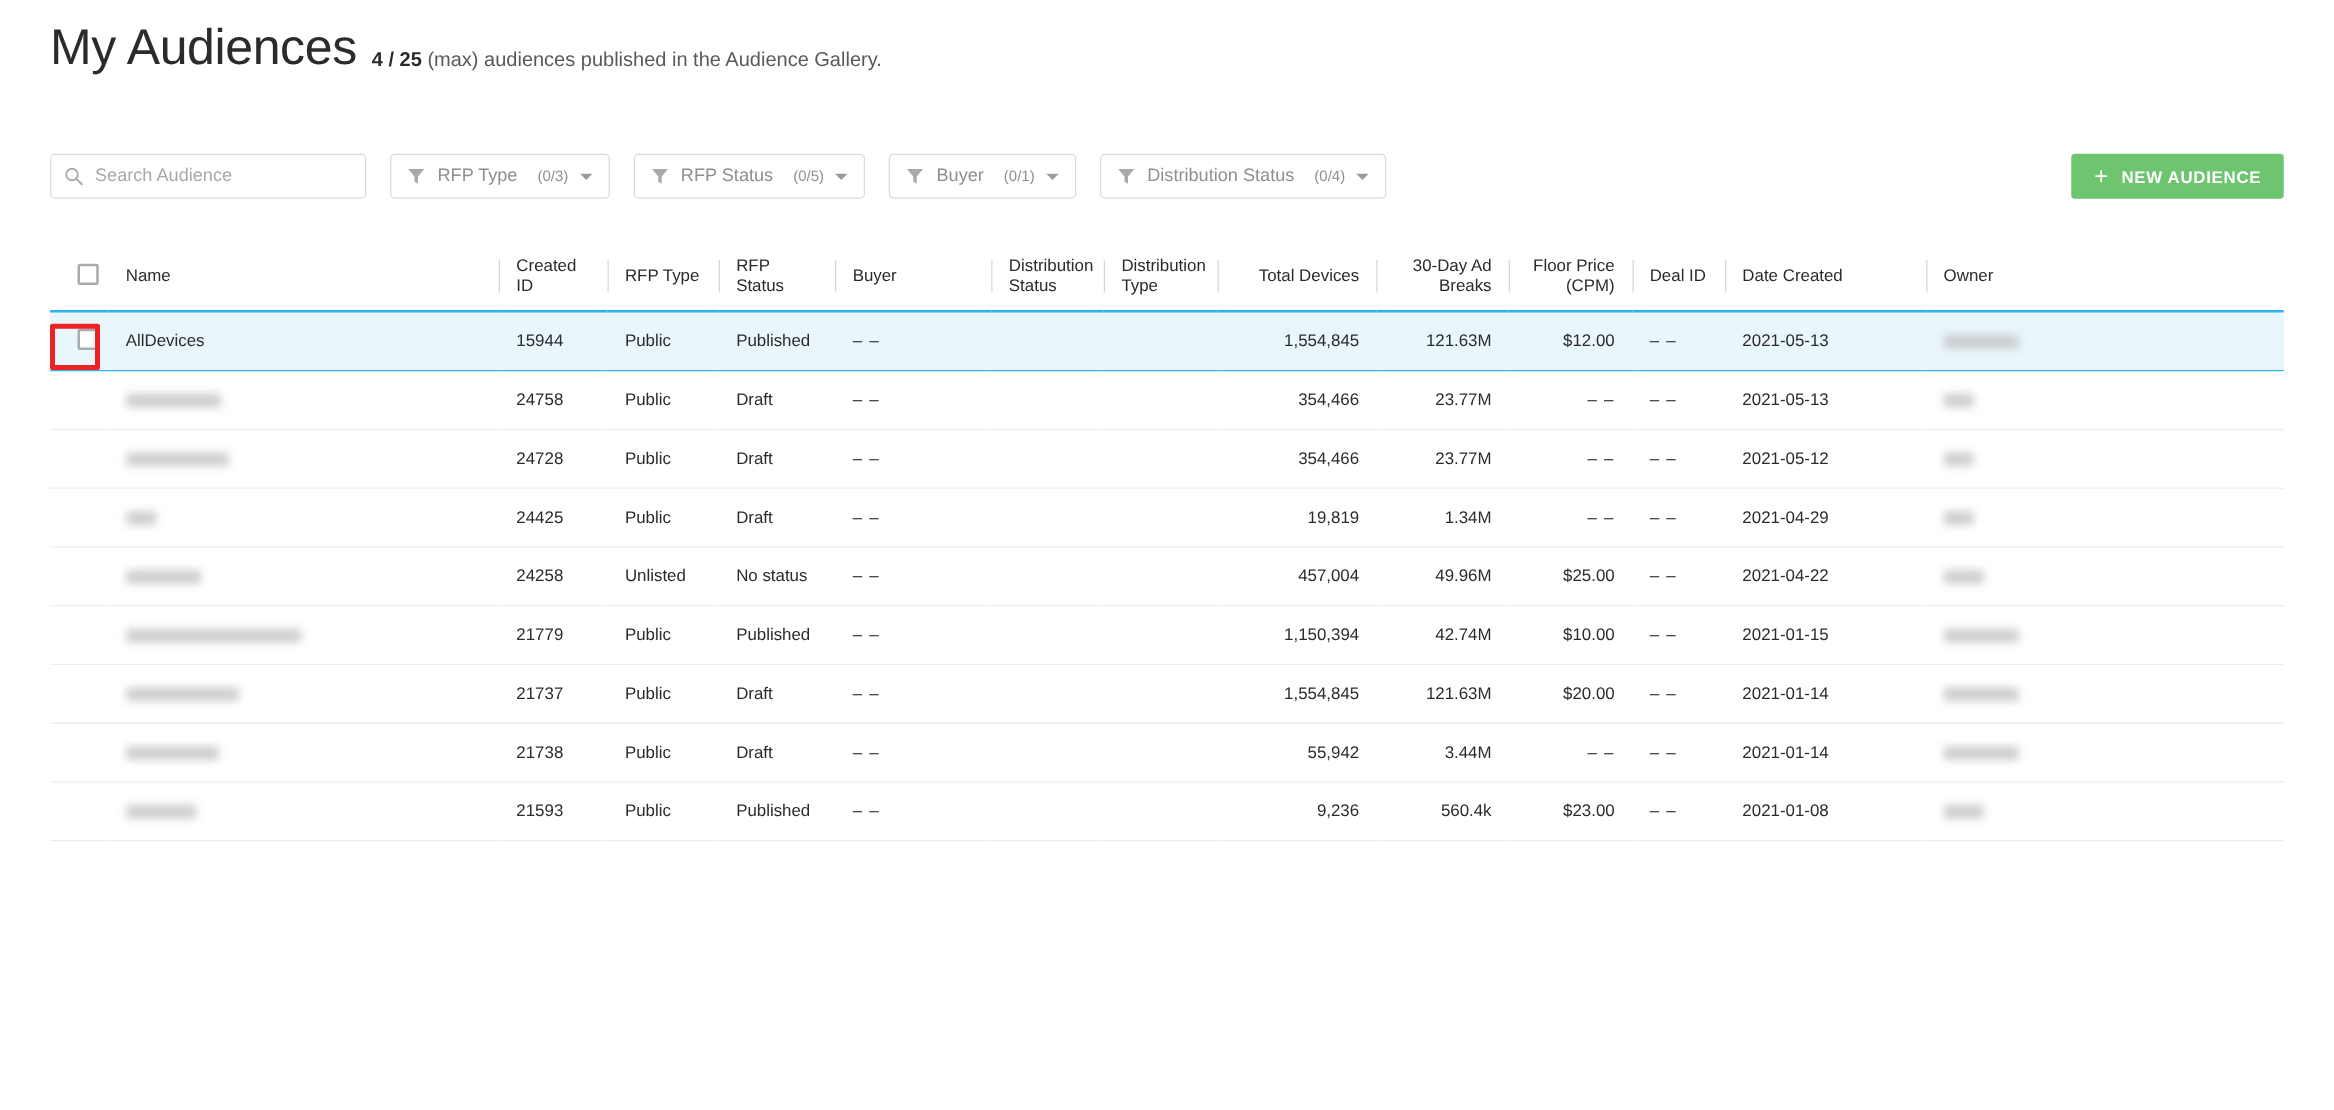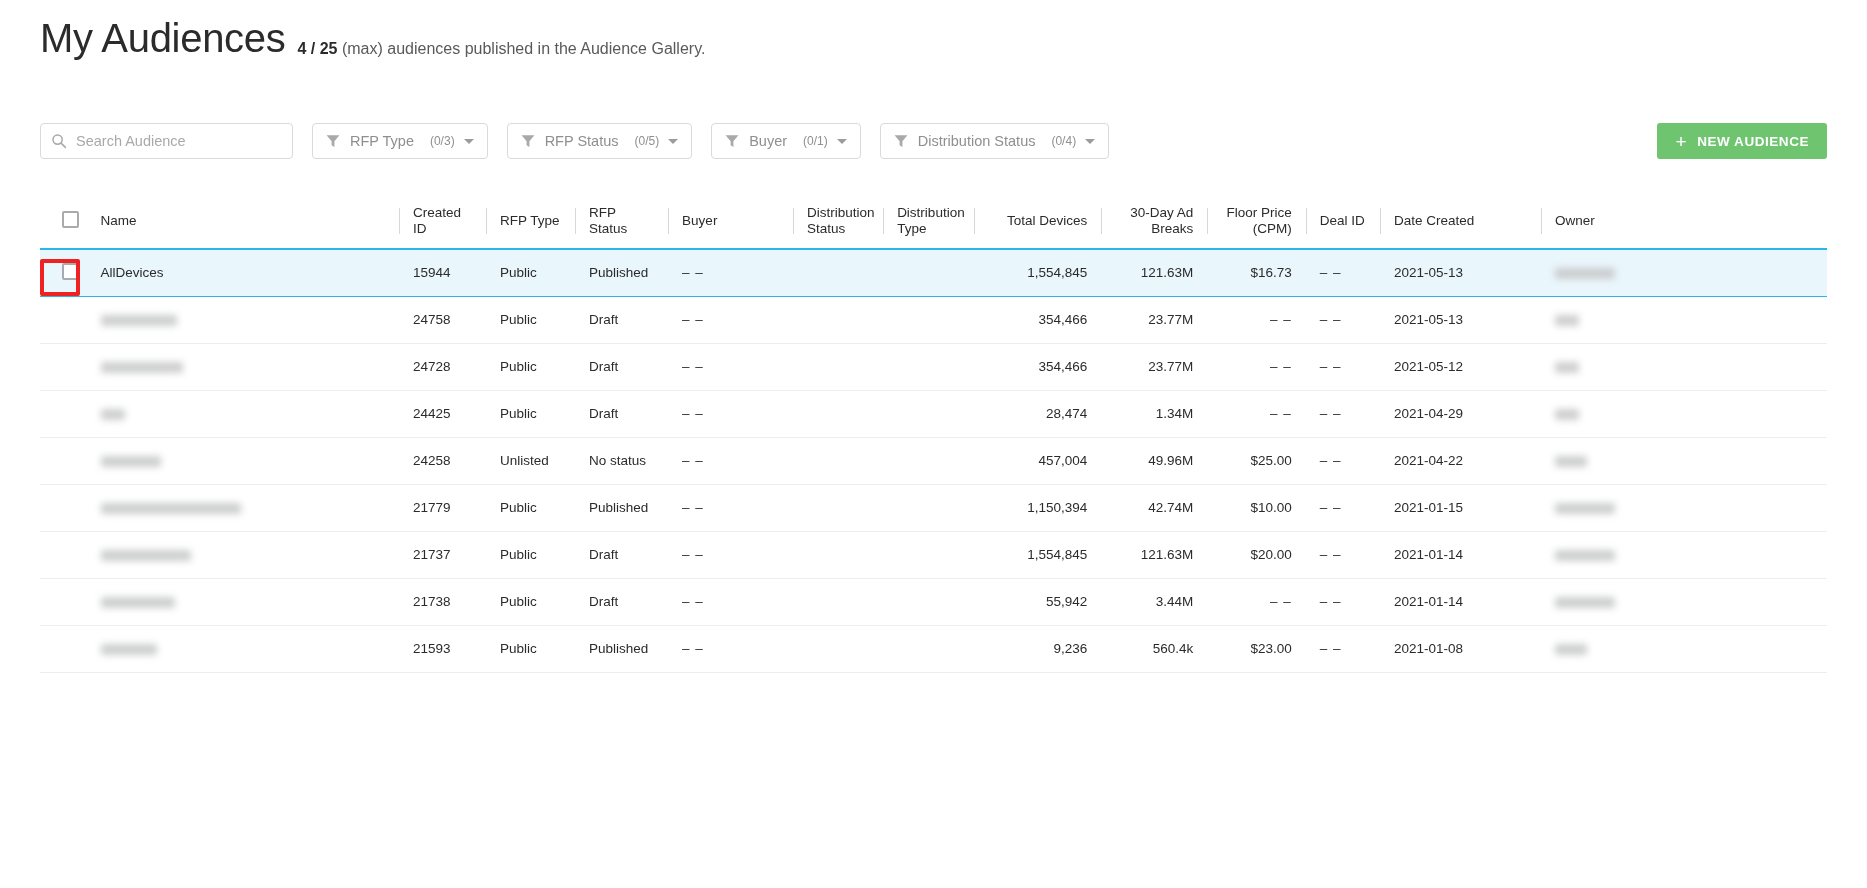--- a/index.html
+++ b/index.html
@@ -225,21 +225,21 @@
             <td class="cb-cell"><span class="cbox"></span></td>
             <td class="al-left">AllDevices</td>
             <td class="al-left">15944</td>
             <td class="al-left">Public</td>
             <td class="al-left">Published</td>
             <td class="al-left dash">– –</td>
             <td class="al-left"></td>
             <td class="al-left"></td>
             <td class="al-right">1,554,845</td>
             <td class="al-right">121.63M</td>
-            <td class="al-right">$16.73</td>
+            <td class="al-right">$12.00</td>
             <td class="al-left dash">– –</td>
             <td class="al-left">2021-05-13</td>
             <td class="al-left"><span class="redacted" style="width: 60px;"></span></td>
           </tr>
           <tr>
             <td class="cb-cell"><span class="cbox" style="visibility: hidden;"></span></td>
             <td class="al-left"><span class="redacted" style="width: 76px;"></span></td>
             <td class="al-left">24758</td>
             <td class="al-left">Public</td>
             <td class="al-left">Draft</td>
@@ -271,21 +271,21 @@
           </tr>
           <tr>
             <td class="cb-cell"><span class="cbox" style="visibility: hidden;"></span></td>
             <td class="al-left"><span class="redacted" style="width: 24px;"></span></td>
             <td class="al-left">24425</td>
             <td class="al-left">Public</td>
             <td class="al-left">Draft</td>
             <td class="al-left dash">– –</td>
             <td class="al-left"></td>
             <td class="al-left"></td>
-            <td class="al-right">28,474</td>
+            <td class="al-right">19,819</td>
             <td class="al-right">1.34M</td>
             <td class="al-right dash">– –</td>
             <td class="al-left dash">– –</td>
             <td class="al-left">2021-04-29</td>
             <td class="al-left"><span class="redacted" style="width: 24px;"></span></td>
           </tr>
           <tr>
             <td class="cb-cell"><span class="cbox" style="visibility: hidden;"></span></td>
             <td class="al-left"><span class="redacted" style="width: 60px;"></span></td>
             <td class="al-left">24258</td>

